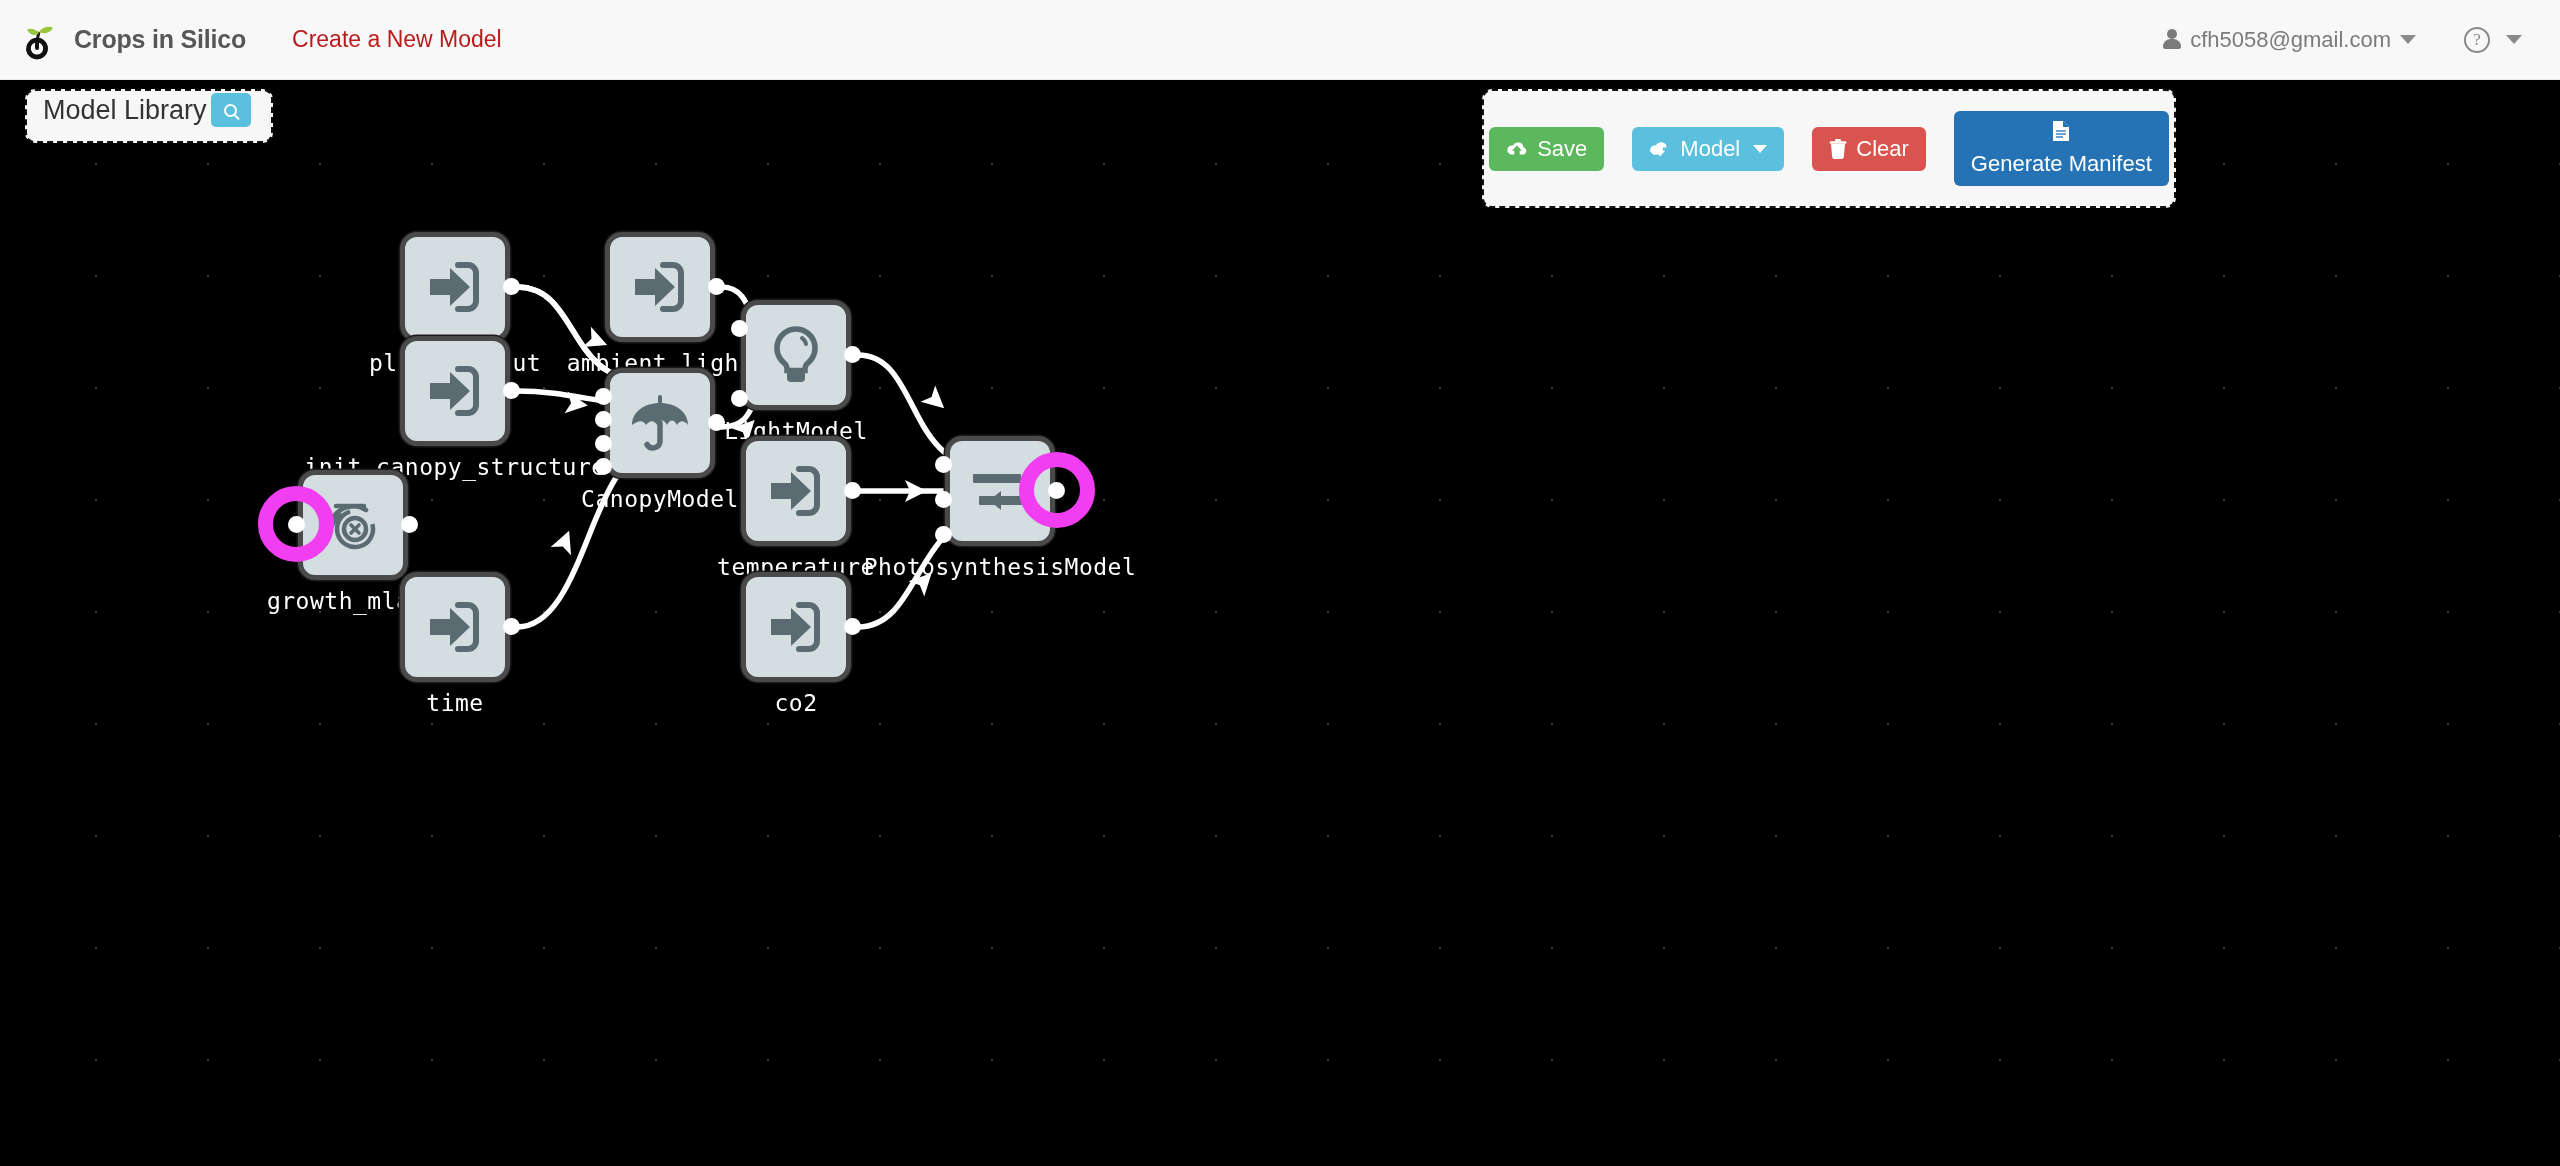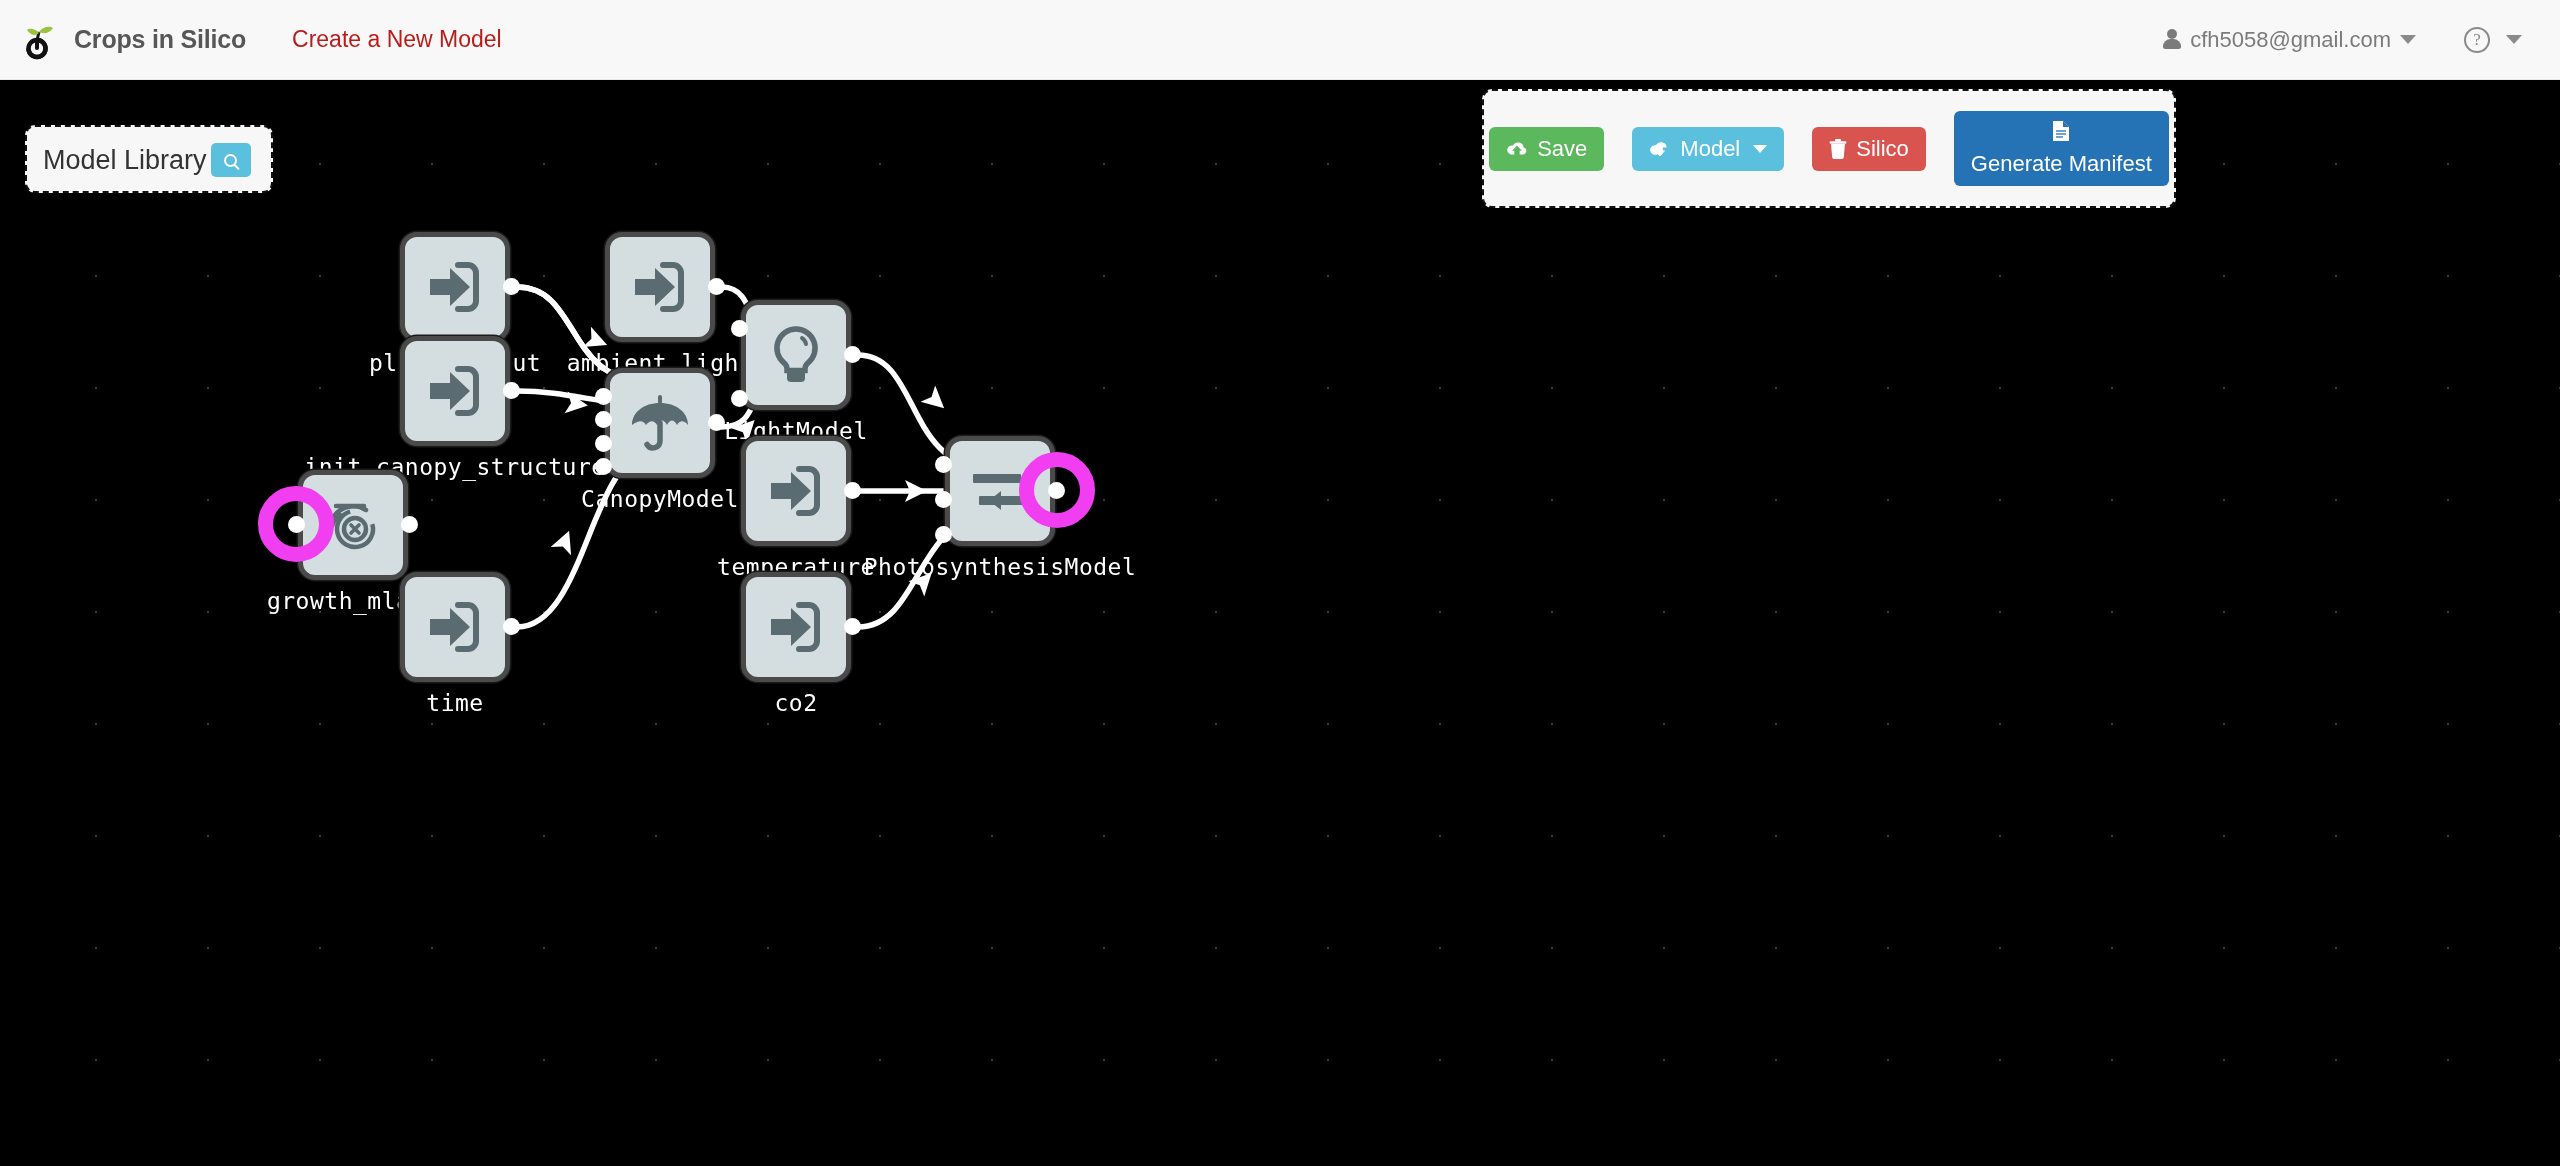--- a/index.html
+++ b/index.html
@@ -77,22 +77,22 @@
   
   .float-panel {
     position: absolute;
     background: #f7f7f7;
     border: 2px dashed #111;
     border-radius: 10px;
     z-index: 30;
   }
   #model-library-panel {
     left: 25px; top: 9px;
-    padding: 16px 20px 14px 16px;
-    display: flex; align-items: center; gap: 4px; margin-top: 36px;
+    padding: 2px 20px 14px 16px;
+    display: flex; align-items: center; gap: 4px;
   }
   #model-library-title {
     font-size: 27px; color: #333;
     white-space: nowrap;
   }
   #model-library-search-btn {
     background: #5bc0de; border: none; border-radius: 5px;
     width: 40px; height: 34px;
     display: flex; align-items: center; justify-content: center;
     cursor: pointer;
@@ -415,21 +415,21 @@
       <span>Model</span>
       <span class="tb-caret"></span>
     </button>
 
     <button class="tb-btn" id="btn-clear">
       <svg width="18" height="20" viewBox="0 0 18 20">
         <path d="M2 5h14l-1.2 13.2A2 2 0 0 1 12.8 20H5.2a2 2 0 0 1-2-1.8L2 5z" fill="#fff"></path>
         <rect x="0.6" y="2.2" width="16.8" height="2.6" rx="1" fill="#fff"></rect>
         <rect x="6" y="0" width="6" height="2.6" rx="1" fill="#fff"></rect>
       </svg>
-      <span>Silico</span>
+      <span>Clear</span>
     </button>
 
     <button class="tb-btn" id="btn-manifest">
       <svg width="18" height="22" viewBox="0 0 18 22">
         <path d="M1 1h10l6 6v14H1z" fill="#fff"></path>
         <path d="M11 1v6h6" fill="#2572b4"></path>
         <g stroke="#2572b4" stroke-width="1.3">
           <line x1="4" y1="11" x2="14" y2="11"></line>
           <line x1="4" y1="14" x2="14" y2="14"></line>
           <line x1="4" y1="17" x2="11" y2="17"></line>

